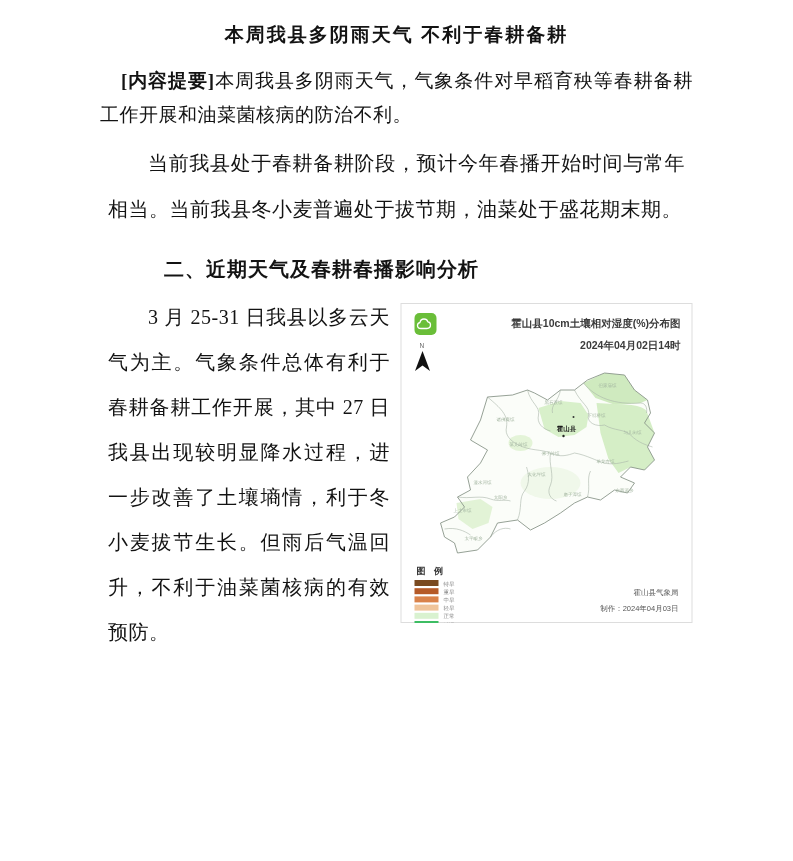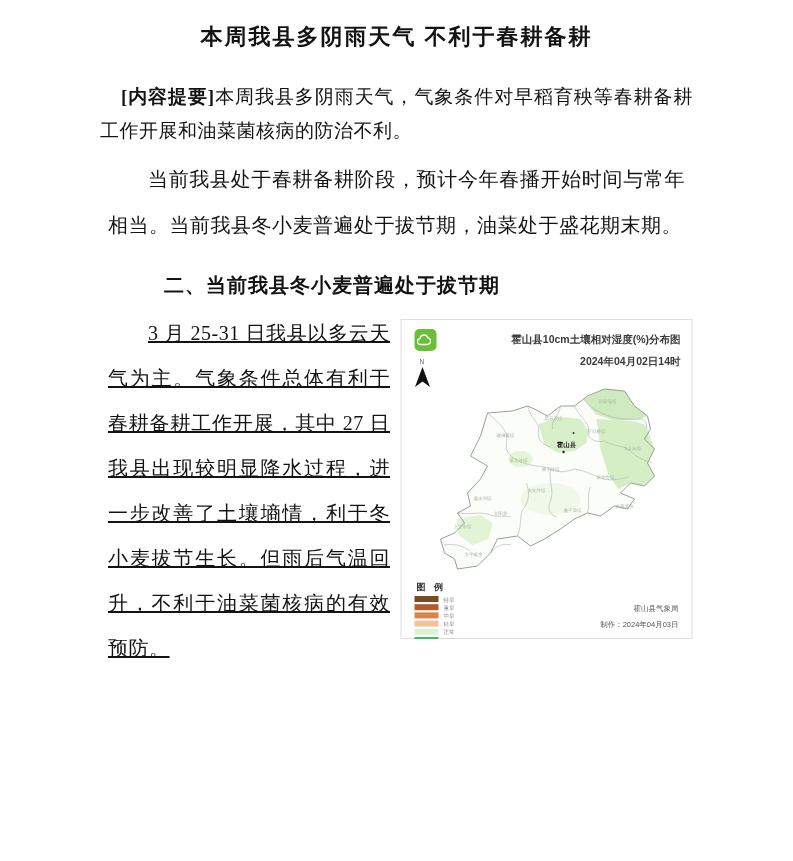--- a/index.html
+++ b/index.html
@@ -10,24 +10,24 @@
     color: #131313;
     font-family: "Liberation Serif", "DejaVu Serif", serif;
     overflow: hidden;
   }
   .page {
     width: 793px; height: 861px;
     padding: 16px 100px 0 100px;
   }
   .doc-title {
     font-family: "Liberation Sans", "DejaVu Sans", sans-serif;
-    font-size: 22px; font-weight: bold;
+    font-size: 19px; font-weight: bold;
     text-align: center;
     letter-spacing: 2px;
-    margin: 6px 0 28px 0;
+    margin: 6px 0 16px 0;
   }
   .summary-para {
     font-size: 19px;
     line-height: 34px;
     text-align: justify;
     text-indent: 1.1em;
     letter-spacing: 0.5px;
     margin: 0 0 4px 0;
   }
   .summary-lead { font-weight: bold; }
@@ -40,42 +40,42 @@
   }
   .body-para {
     font-size: 20px;
     line-height: 46px;
     letter-spacing: 0.5px;
     text-indent: 2em;
     text-align: justify;
     margin: 8px;
   }
   .section2-flow { margin-top: 8px; }
-  .section2-flow .body-para { line-height: 45px; text-decoration: underline; }
+  .section2-flow .body-para { line-height: 45px; }
   .map-figure {
     float: right;
     width: 293px; height: 320px;
     margin: 8px 0 12px 10px;
   }
   .map-figure svg { display: block; width: 293px; height: 320px; }
   .clear { clear: both; }
 </style>
 </head>
 <body>
 
 <div class="page">
 
   <h1 class="doc-title">本周我县多阴雨天气 不利于春耕备耕</h1>
 
   <p class="summary-para"><span class="summary-lead">[内容提要]</span><span>本周我县多阴雨天气，气象条件对早稻育秧等春耕备耕工作开展和油菜菌核病的防治不利。</span></p>
 
 
   <p class="body-para">当前我县处于春耕备耕阶段，预计今年春播开始时间与常年相当。当前我县冬小麦普遍处于拔节期，油菜处于盛花期末期。</p>
 
-  <h2 class="sec-heading">二、当前我县冬小麦普遍处于拔节期</h2>
+  <h2 class="sec-heading">二、近期天气及春耕春播影响分析</h2>
 
   <div class="section2-flow">
 
     <div class="map-figure">
       <svg viewBox="0 0 292 320" xmlns="http://www.w3.org/2000/svg">
 
         <rect x="0.5" y="0.5" width="291" height="319" fill="#ffffff" stroke="#dddddd" stroke-width="1"></rect>
 
         <g>
           <rect x="14" y="10" width="22" height="22" rx="5" fill="#6abe39"></rect>

